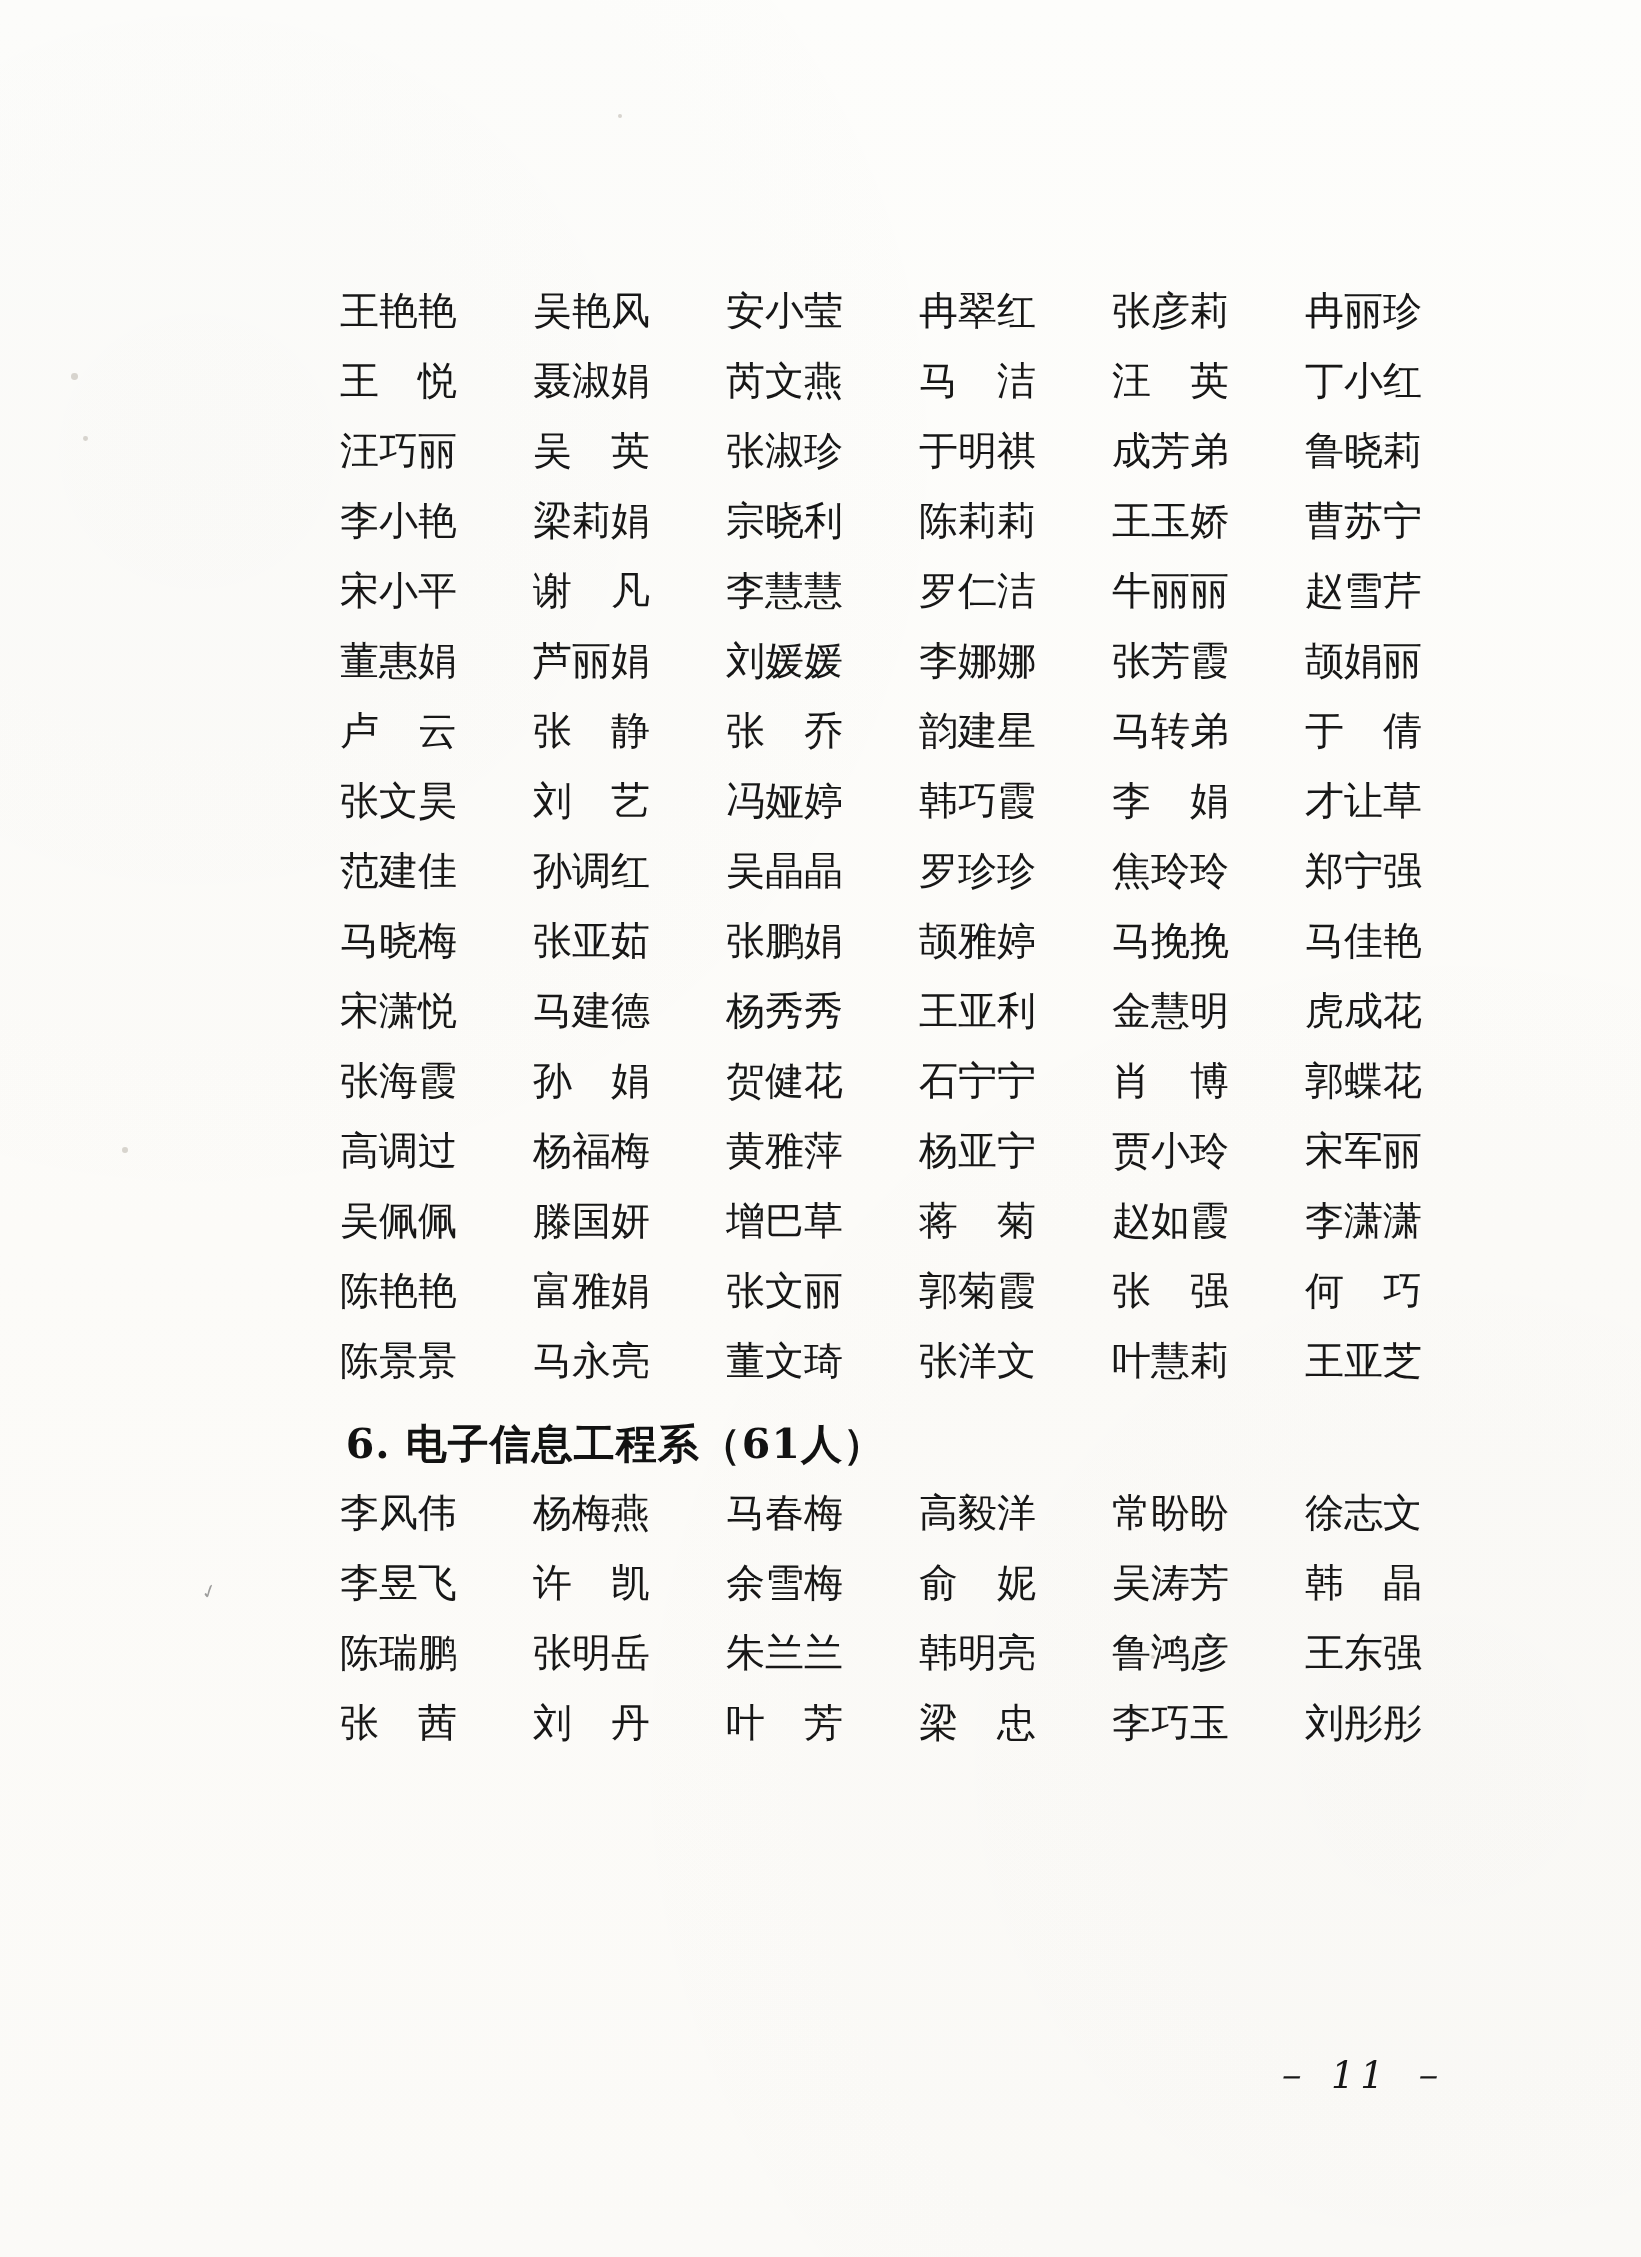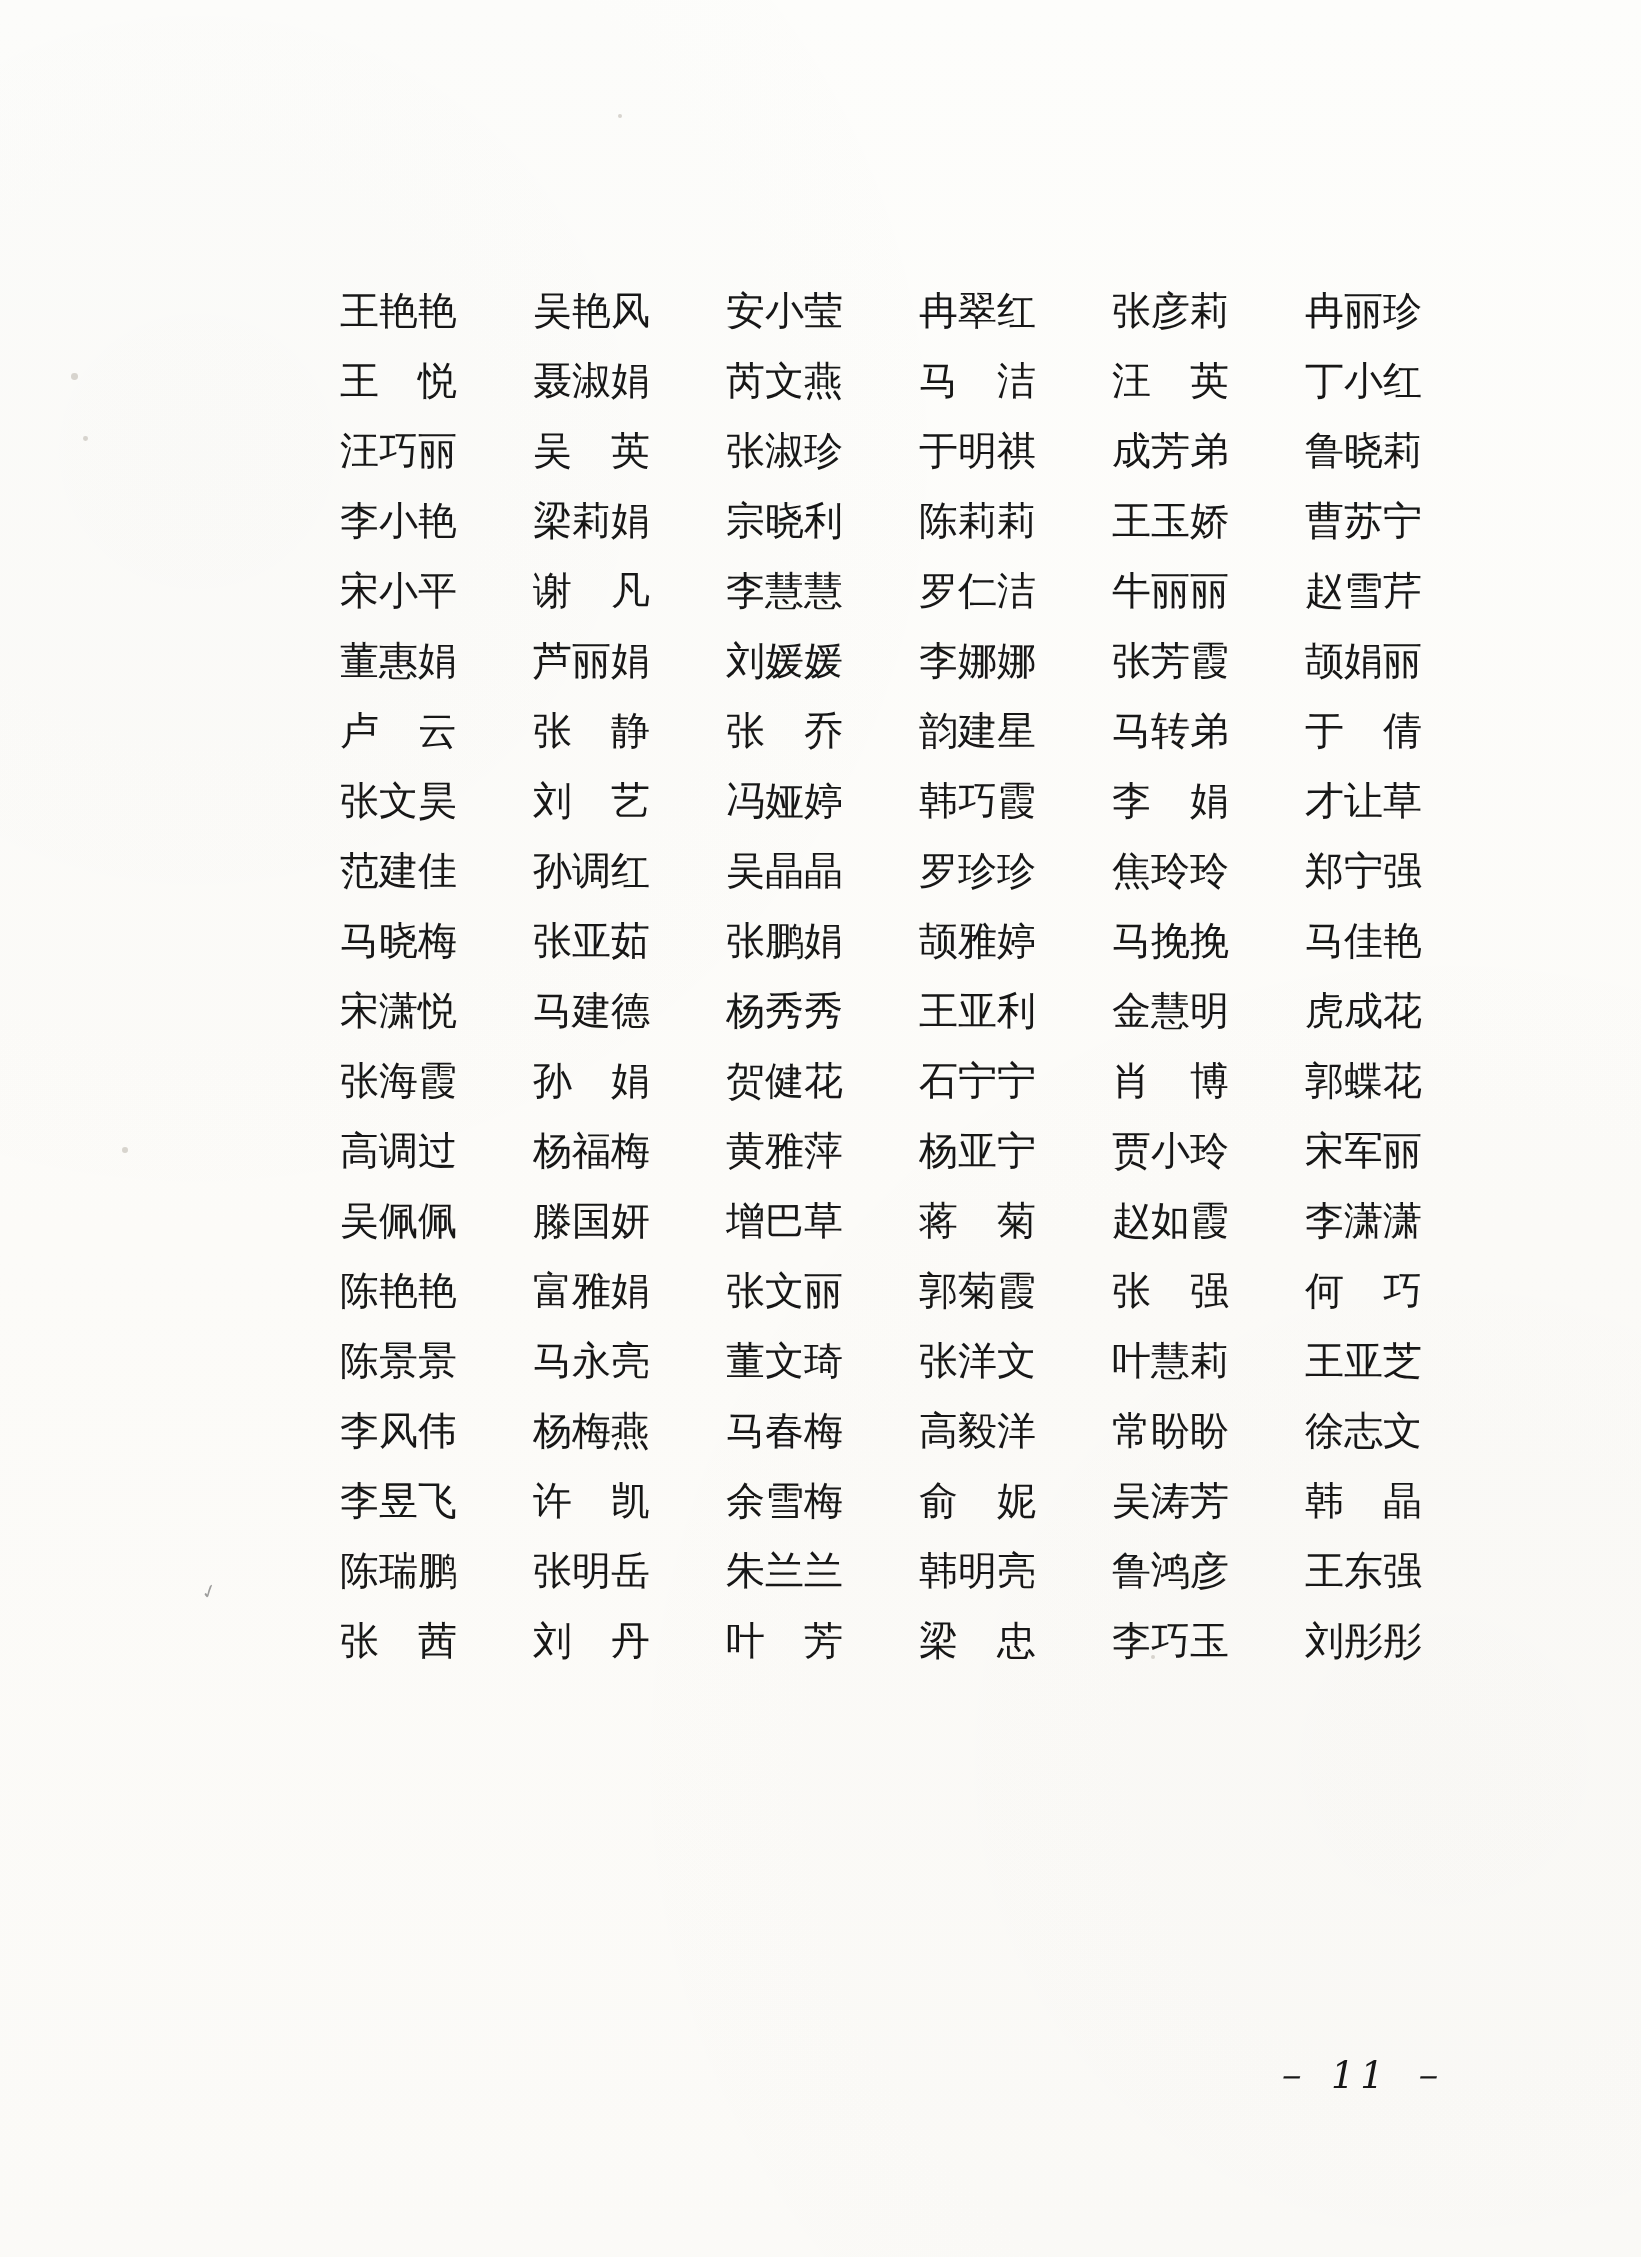--- a/index.html
+++ b/index.html
@@ -202,20 +202,21 @@
 
         <div class="name-cell">陈景景</div>
         <div class="name-cell">马永亮</div>
         <div class="name-cell">董文琦</div>
         <div class="name-cell">张洋文</div>
         <div class="name-cell">叶慧莉</div>
         <div class="name-cell">王亚芝</div>
       </div>
     </div>
 
+    <div class="section-heading">6. 电子信息工程系（61人）</div>
 
     <div>
       <div class="name-grid">
         <div class="name-cell">李风伟</div>
         <div class="name-cell">杨梅燕</div>
         <div class="name-cell">马春梅</div>
         <div class="name-cell">高毅洋</div>
         <div class="name-cell">常盼盼</div>
         <div class="name-cell">徐志文</div>
 

